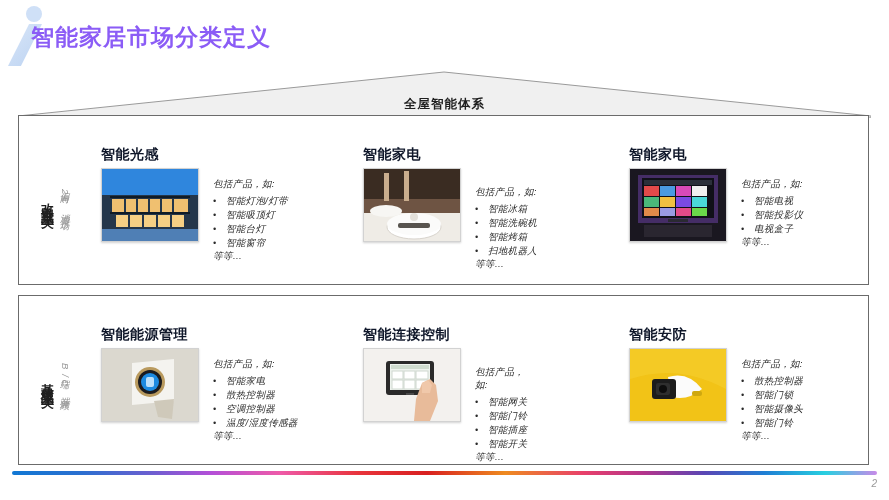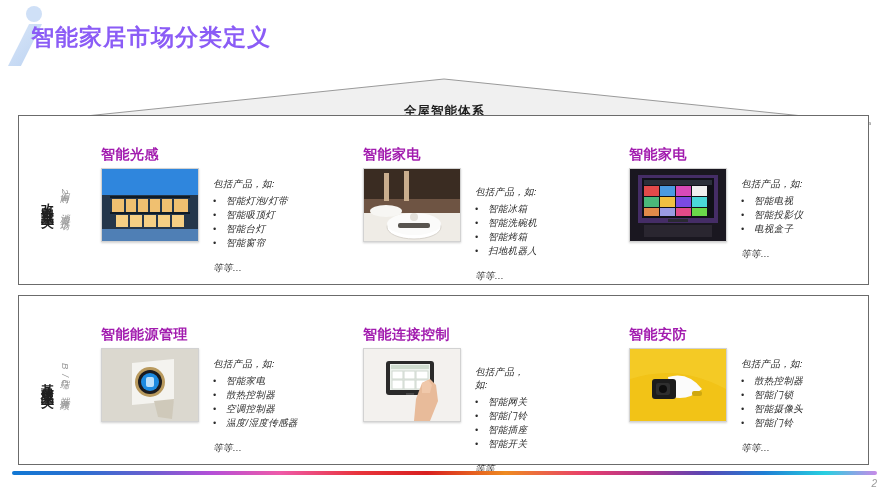--- a/index.html
+++ b/index.html
@@ -24,21 +24,21 @@
 
   
   .page-title{
     position:absolute;left:31px;top:22px;
     font-size:23px;font-weight:bold;color:#8b5cf6;letter-spacing:1px;
     white-space:nowrap;
   }
 
   
   .roof{
-    position:absolute;left:18px;top:77px;width:853px;height:48px;
+    position:absolute;left:18px;top:70px;width:853px;height:48px;
   }
   .roof svg{display:block;}
   .roof-label{
     position:absolute;left:0;right:0;top:26px;text-align:center;
     font-size:12.5px;font-weight:bold;color:#1f1f1f;letter-spacing:1px;
   }
 
   
   .section{
     position:absolute;left:18px;width:851px;
@@ -60,21 +60,21 @@
   .vlabel .sub{
     writing-mode:vertical-rl;
     font-size:9.5px;font-style:italic;color:#9a9a9a;letter-spacing:2.5px;
     line-height:1;
   }
 
   
   .card{position:absolute;top:0;height:100%;}
   .card-title{
     position:absolute;top:30px;left:0;
-    font-size:14px;font-weight:bold;color:#a21caf;white-space:nowrap;
+    font-size:14px;font-weight:bold;color:#0f172a;white-space:nowrap;
     letter-spacing:.5px;
   }
   .card-photo{
     position:absolute;top:52px;left:0;width:96px;height:72px;
     border:1px solid #d2d2d2;background:#eee;overflow:hidden;
     box-shadow:0 1px 2px rgba(0,0,0,.18);
   }
   .card-photo svg{display:block;width:100%;height:100%;}
   .card-list{
     position:absolute;left:112px;
@@ -82,21 +82,21 @@
   }
   .card-list .lead{font-size:9.5px;margin-bottom:3px;letter-spacing:.3px;}
   .card-list ul{list-style:none;margin:0;padding:0;}
   .card-list li{
     font-size:9.5px;line-height:14px;letter-spacing:.3px;
     padding-left:13px;position:relative;white-space:nowrap;
   }
   .card-list li:before{
     content:"\2022";position:absolute;left:0;top:0;color:#2b2b2b;font-size:9px;
   }
-  .card-list .tail{font-size:9.5px;margin-top:12px;letter-spacing:.3px;}
+  .card-list .tail{font-size:9.5px;margin-top:0;letter-spacing:.3px;}
 
   
   #card-light   {left:82px; }
   #card-light   .card-list{top:62px;}
   #card-app     {left:344px;}
   #card-app     .card-list{top:70px;}
   #card-ent     {left:610px;}
   #card-ent     .card-list{top:62px;}
 
   

